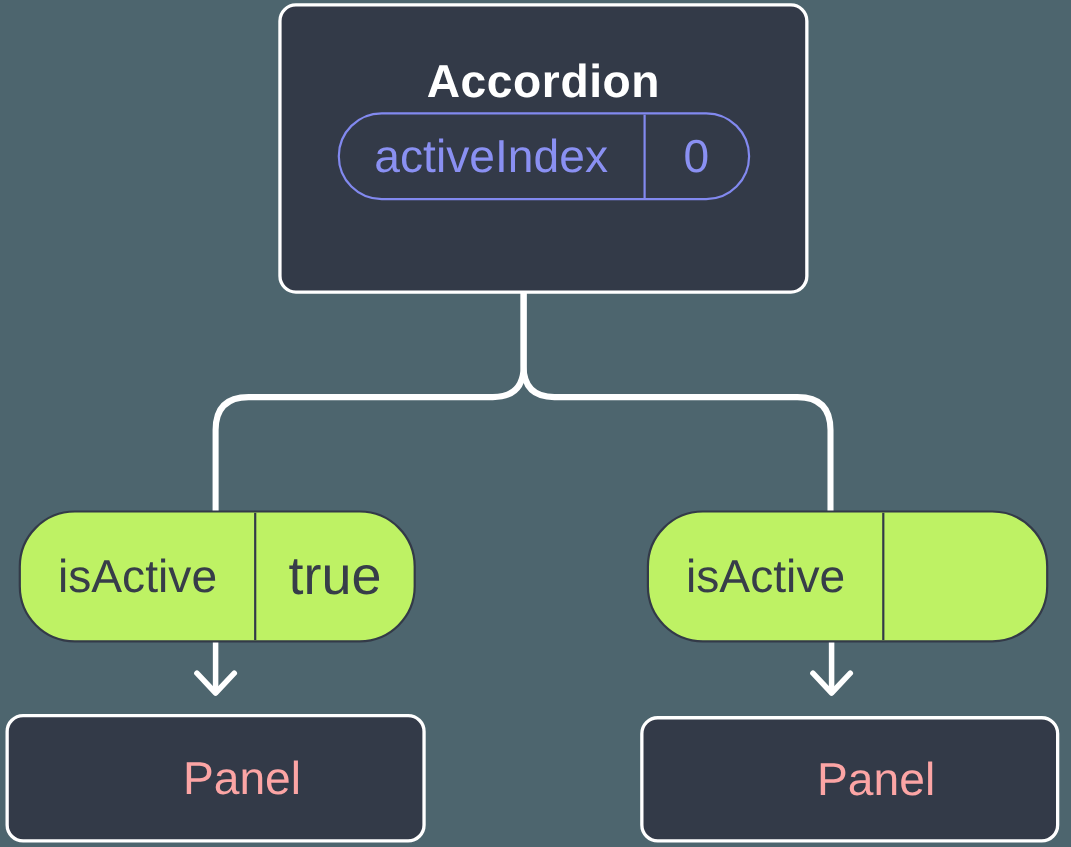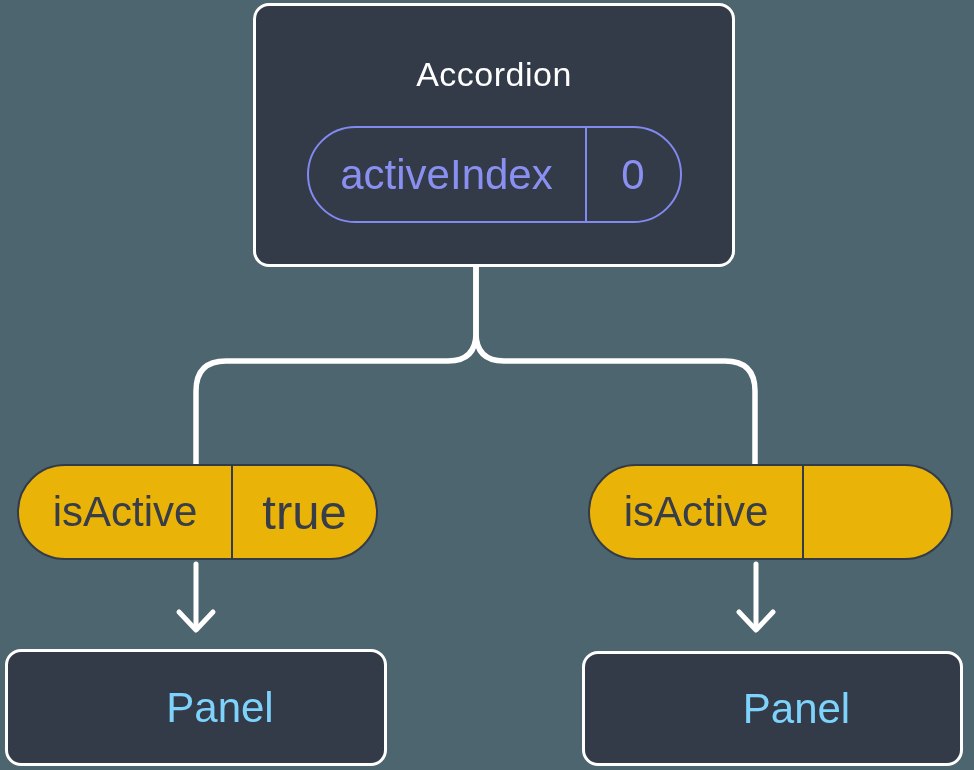--- a/index.html
+++ b/index.html
@@ -10,60 +10,60 @@
   }
   .canvas{position:absolute;inset:0;width:974px;height:770px;}
   svg.connectors{position:absolute;left:0;top:0;z-index:0;}
   .node{
     position:absolute;z-index:1;box-sizing:border-box;
     background:#333a48;border:3px solid #ffffff;border-radius:16px;
     display:flex;flex-direction:column;align-items:center;
   }
   .node-root{left:253px;top:3px;width:482px;height:264px;padding-top:42px;}
   .node-title{
-    color:#ffffff;font-size:34px;font-weight:400;line-height:52px;
+    color:#ffffff;font-size:42px;font-weight:700;line-height:52px;
     letter-spacing:0.5px;
   }
   .prop-pill-outline{
-    margin-top:26px;box-sizing:border-box;
-    width:375px;height:97px;border:2.5px solid #8289ef;border-radius:50px;
+    margin-top:2px;box-sizing:border-box;
+    width:375px;height:80px;border:2.5px solid #8289ef;border-radius:50px;
     display:flex;align-items:stretch;overflow:hidden;
   }
   .prop-pill-outline .prop-name{
     flex:1;display:flex;align-items:center;justify-content:center;
     color:#8a90f2;font-size:42px;
   }
   .prop-pill-outline .prop-divider{width:0;border-left:2.5px solid #8289ef;}
   .prop-pill-outline .prop-value{
     width:93px;display:flex;align-items:center;justify-content:center;
     color:#8a90f2;font-size:42px;
   }
   .state-pill{
     position:absolute;z-index:1;box-sizing:border-box;
-    height:96px;background:#eab308;border:2.5px solid #333a48;border-radius:51px;
+    height:120px;background:#bef264;border:2.5px solid #333a48;border-radius:51px;
     display:flex;align-items:stretch;overflow:hidden;
   }
   .state-pill-left{left:17px;top:464px;width:361px;}
   .state-pill-right{left:588px;top:464px;width:365px;}
   .state-pill .prop-name{
     width:212px;display:flex;align-items:center;justify-content:center;
     color:#373d49;font-size:42px;
   }
   .state-pill .prop-divider{width:0;border-left:2.5px solid #333a48;}
   .state-pill .prop-value{
     flex:1;display:flex;align-items:center;justify-content:center;
     color:#373d49;font-size:49px;
   }
   .node-panel{
     justify-content:center;
     color:#ffffff;font-size:42px;
   }
   .node-panel-left{left:5px;top:649px;width:382px;height:117px;}
   .node-panel-right{left:582px;top:651px;width:381px;height:115px;}
-  .panel-label{color:#7dd3fc;margin-left:48px;}
+  .panel-label{color:#fca5a5;margin-left:48px;}
 </style>
 </head>
 <body>
 
 <div class="canvas">
 
   <svg class="connectors" width="974" height="770" viewBox="0 0 974 770">
 
     <path d="M 476 262 L 476 333 Q 476 361 448 361 L 226 361 Q 196 361 196 391 L 196 468" fill="none" stroke="#ffffff" stroke-width="5.5" stroke-linecap="round" stroke-linejoin="round"></path>
 

